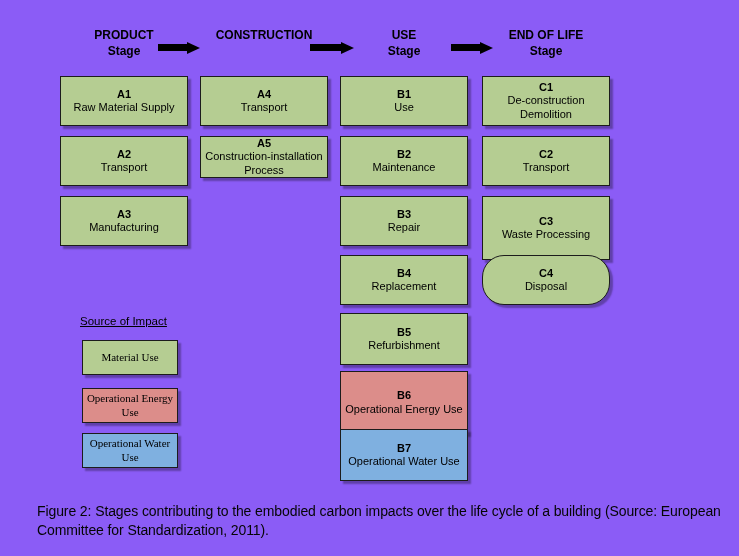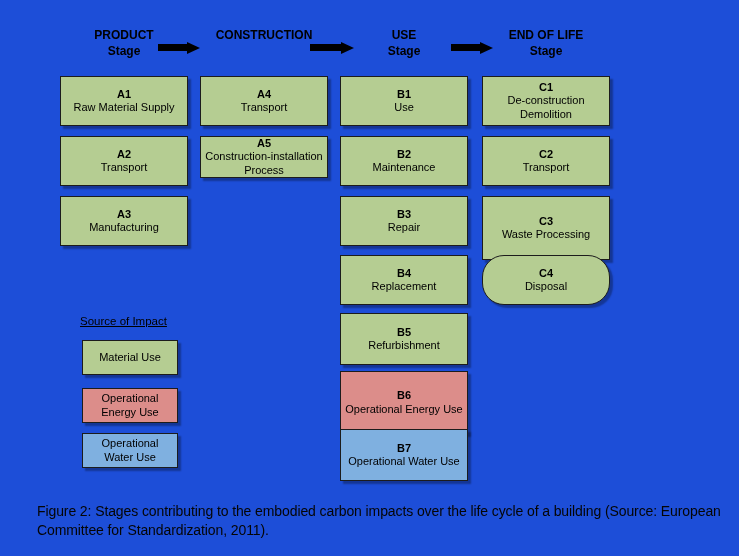--- a/index.html
+++ b/index.html
@@ -2,21 +2,21 @@
 <html><head>
 <meta charset="utf-8">
 <style>
   * { margin: 0; padding: 0; box-sizing: border-box; }
   html, body { background: #ffffff; }
   body { font-family: "Liberation Sans", sans-serif; }
   .page {
     position: relative;
     width: 739px;
     height: 556px;
-    background: #1d4ed8;
+    background: #8b5cf6;
     overflow: hidden;
   }
   .stage-header {
     position: absolute;
     top: 28px;
     width: 160px;
     transform: translateX(-50%);
     text-align: center;
     font-size: 12px;
     font-weight: bold;
@@ -70,20 +70,21 @@
     border: 1.6px solid #1c1c1c;
     box-shadow: 3px 3px 1.5px rgba(0,0,0,0.3);
     display: flex;
     align-items: center;
     justify-content: center;
     text-align: center;
     font-size: 11px;
     line-height: 1.2;
     color: #000000;
     padding: 7px 3px;
+    font-family: Liberation Serif, serif;
   }
   .caption {
     position: absolute;
     left: 37px;
     top: 502px;
     width: 690px;
     font-size: 14px;
     line-height: 1.35;
     letter-spacing: -0.1px;
     color: #050505;

